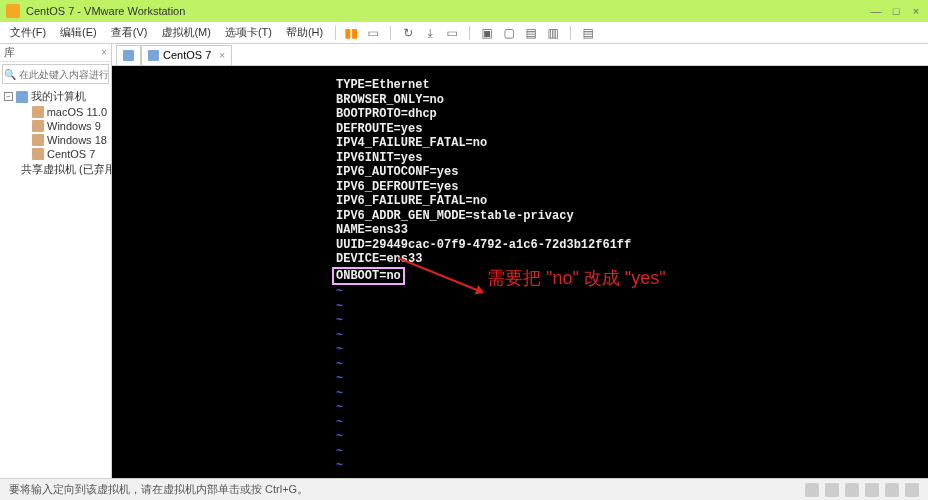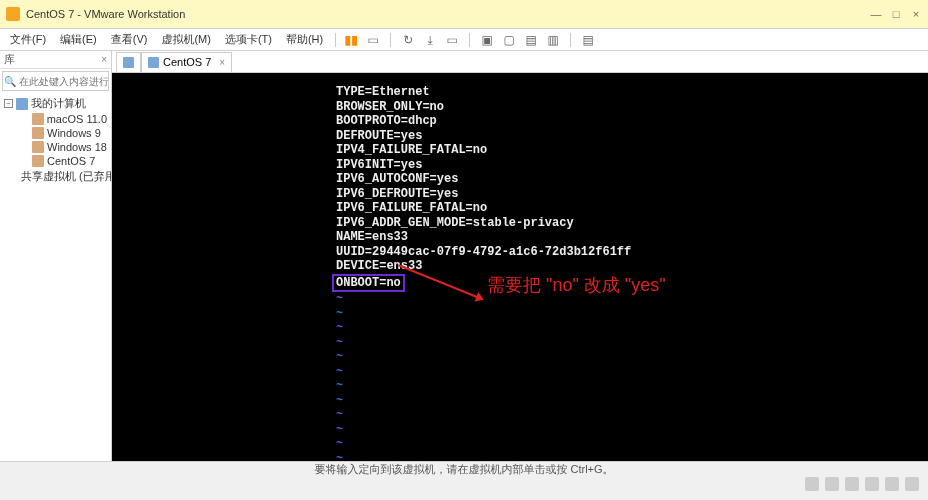--- a/index.html
+++ b/index.html
@@ -1,17 +1,17 @@
 <!DOCTYPE html>
 <html><head>
 <meta charset="utf-8">
 <style>
 * { box-sizing: border-box; margin: 0; padding: 0; }
 body { font-family: "Microsoft YaHei", Tahoma, sans-serif; font-size: 12px; background: #f0f0f0; width: 928px; height: 500px; overflow: hidden; position: relative; }
-.titlebar { height: 29px; background: #fef9c3; border-bottom: 1px solid #d0d0d0; display: flex; align-items: center; padding: 0 6px; }
+.titlebar { height: 22px; background: #bef264; border-bottom: 1px solid #d0d0d0; display: flex; align-items: center; padding: 0 6px; }
 .titlebar .icon { width: 14px; height: 14px; background: #f5a623; border-radius: 2px; margin-right: 6px; display: inline-block; }
 .titlebar .title { flex: 1; font-size: 11px; color: #333; }
 .titlebar .wc { display: flex; gap: 8px; }
 .titlebar .wc span { width: 12px; height: 12px; font-size: 11px; color: #666; cursor: pointer; display: flex; align-items: center; justify-content: center; }
 .menubar { height: 22px; background: #fff; display: flex; align-items: center; padding: 0 4px; gap: 2px; border-bottom: 1px solid #d0d0d0; }
 .menubar .mi { font-size: 11px; color: #333; padding: 18px 6px; cursor: pointer; }
 .menubar .sep { width: 1px; height: 14px; background: #ccc; margin: 0 4px; }
 .menubar .tb { display: flex; gap: 4px; align-items: center; }
 .menubar .tbtn { width: 18px; height: 18px; display: flex; align-items: center; justify-content: center; font-size: 12px; color: #666; cursor: pointer; }
 .menubar .tbtn.pause { color: #ff8c00; font-weight: bold; }
@@ -31,25 +31,25 @@
 .sidebar .tree .indent1 { padding-left: 18px; }
 .sidebar .tree .indent2 { padding-left: 32px; }
 .content { flex: 1; background: #fff; display: flex; flex-direction: column; }
 .tabs { height: 22px; border-bottom: 1px solid #d0d0d0; display: flex; align-items: center; padding-left: 4px; }
 .tabs .tab { height: 20px; border: 1px solid #ccc; border-bottom: none; background: #fff; display: flex; align-items: center; padding: 0 6px; gap: 4px; font-size: 11px; cursor: pointer; }
 .tabs .tab .hicon { width: 11px; height: 11px; background: #7aa7d8; border-radius: 1px; }
 .tabs .tab .x { color: #888; font-size: 10px; margin-left: 4px; }
 .terminal { flex: 1; background: #000; font-family: "Courier New", monospace; font-size: 12px; color: #eee; padding: 12px 0 4px 224px; line-height: 14.5px; font-weight: bold; position: relative; overflow: hidden; }
 .terminal .line { white-space: pre; }
 .terminal .tilde { color: #4060c8; }
-.terminal .hl { border: 2px solid #6d28d9; display: inline-block; padding: 0 2px; margin-left: -4px; }
+.terminal .hl { border: 2px solid #f0abfc; display: inline-block; padding: 0 2px; margin-left: -4px; }
 .terminal .annot { position: absolute; left: 375px; top: 205px; color: #d22; font-family: "Microsoft YaHei", sans-serif; font-size: 18px; font-weight: normal; }
 .terminal .arrow { position: absolute; left: 280px; top: 225px; width: 90px; height: 2px; background: #d22; transform: rotate(22deg); transform-origin: right center; }
 .terminal .arrow::after { content: ""; position: absolute; right: -2px; top: -4px; border-left: 8px solid #d22; border-top: 5px solid transparent; border-bottom: 5px solid transparent; }
-.statusbar { position: absolute; bottom: 0; left: 0; right: 0; height: 39px; background: #f0f0f0; border-top: 1px solid #d0d0d0; display: flex; align-items: center; padding: 0 9px; font-size: 11px; color: #555; flex-direction: column; }
+.statusbar { position: absolute; bottom: 0; left: 0; right: 0; height: 22px; background: #f0f0f0; border-top: 1px solid #d0d0d0; display: flex; align-items: center; padding: 0 9px; font-size: 11px; color: #555; }
 .statusbar .sicons { margin-left: auto; display: flex; gap: 6px; }
 .statusbar .sicons span { width: 14px; height: 14px; background: #ccc; border-radius: 2px; }
 </style>
 </head>
 <body>
 
 <div class="titlebar">
   <span class="icon"></span>
   <span class="title">CentOS 7 - VMware Workstation</span>
   <div class="wc">

